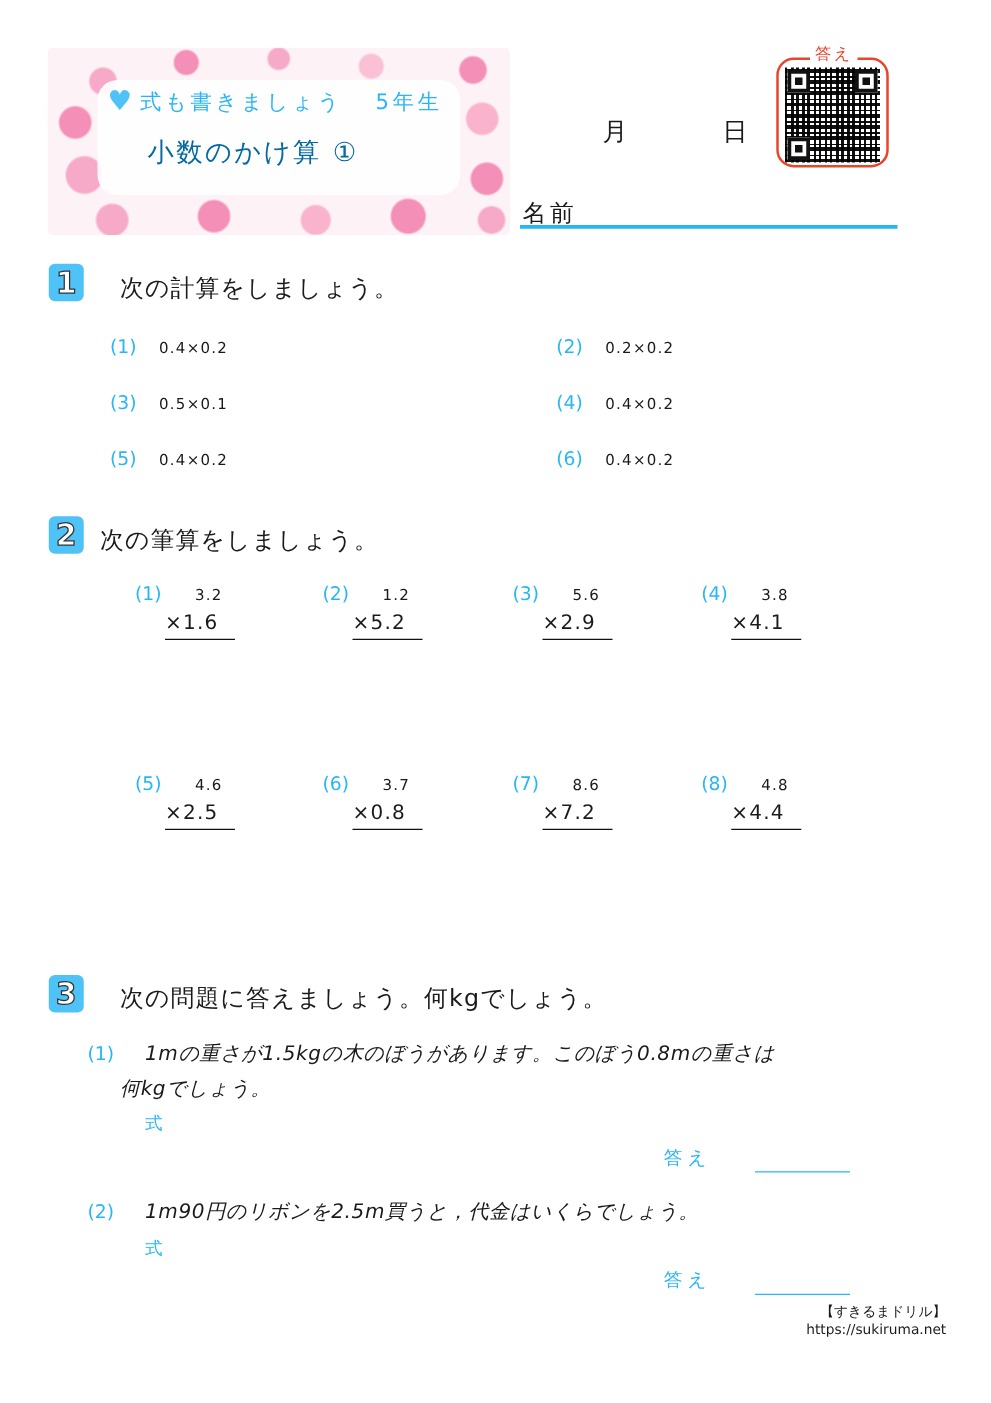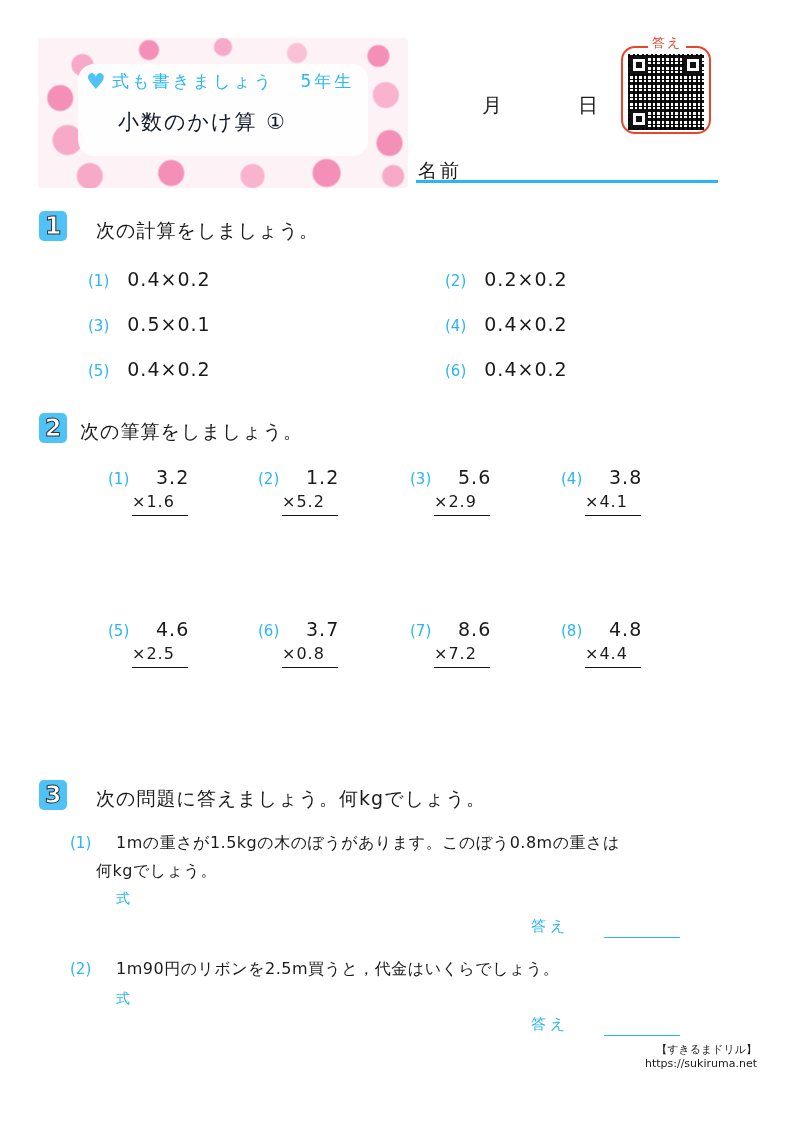--- a/index.html
+++ b/index.html
@@ -34,21 +34,21 @@
       background: rgba(255,255,255,0.92);
       border-radius: 16px;
     }
     .banner-title-row {
       left: 86px; top: 70px; display: flex; align-items: center; gap: 4px;
       color: #29b6f6; font-size: 17px; letter-spacing: 3px;
     }
     .heart { width: 22px; height: 22px; color: #4fc3f7; font-size: 22px; line-height: 22px; }
     .grade { margin-left: 22px; }
     .worksheet-title {
-      left: 118px; top: 108px; font-size: 21px; letter-spacing: 2px; color: #0f172a;
+      left: 118px; top: 108px; font-size: 21px; letter-spacing: 2px; color: #0369a1;
     }
 
     .month { left: 482px; top: 92px; font-size: 20px; }
     .day { left: 578px; top: 92px; font-size: 20px; }
 
     .qr-frame {
       left: 621px; top: 46px; width: 90px; height: 88px;
       border: 2px solid #e8452c; border-radius: 14px; background: #fff;
     }
     .qr-label {
@@ -75,32 +75,32 @@
 
     
     .badge {
       width: 28px; height: 30px; background: #4fc3f7; border-radius: 5px;
       color: #fff; font-size: 24px; font-weight: bold; text-align: center; line-height: 30px;
       -webkit-text-stroke: 1px #333;
     }
     .section-title { font-size: 19px; letter-spacing: 1px; }
 
     .num { color: #29b6f6; font-size: 15px; }
-    .expr { font-size: 19px; letter-spacing: 1px; }
+    .expr { font-size: 12px; letter-spacing: 1px; }
 
     .q1-item { display: flex; gap: 18px; align-items: baseline; }
 
     .vert { width: 110px; }
     .vert-top { display: flex; align-items: baseline; gap: 10px; }
     .vert-top .num { width: 36px; }
     .vert-top .expr { margin-left: 2px; }
     .vert-bottom { margin-left: 24px; margin-top: 4px; width: 56px; text-align: left; font-size: 16px; letter-spacing: 1px; }
     .vert-line { margin-left: 24px; width: 56px; height: 1px; background: #111; margin-top: 4px; }
 
-    .prob-text { font-size: 16px; line-height: 26px; letter-spacing: 0.5px; }
+    .prob-text { font-size: 16px; line-height: 26px; letter-spacing: 0.5px; font-style: italic; }
     .shiki { color: #29b6f6; font-size: 14px; }
     .ans-label { color: #29b6f6; font-size: 15px; letter-spacing: 4px; }
     .ans-line { width: 76px; height: 1px; background: #29b6f6; }
 
     .footer { right: 36px; top: 1043px; text-align: right; font-size: 11px; line-height: 14px; }
   </style>
 </head>
 <body>
 
 <div class="abs banner"></div>

